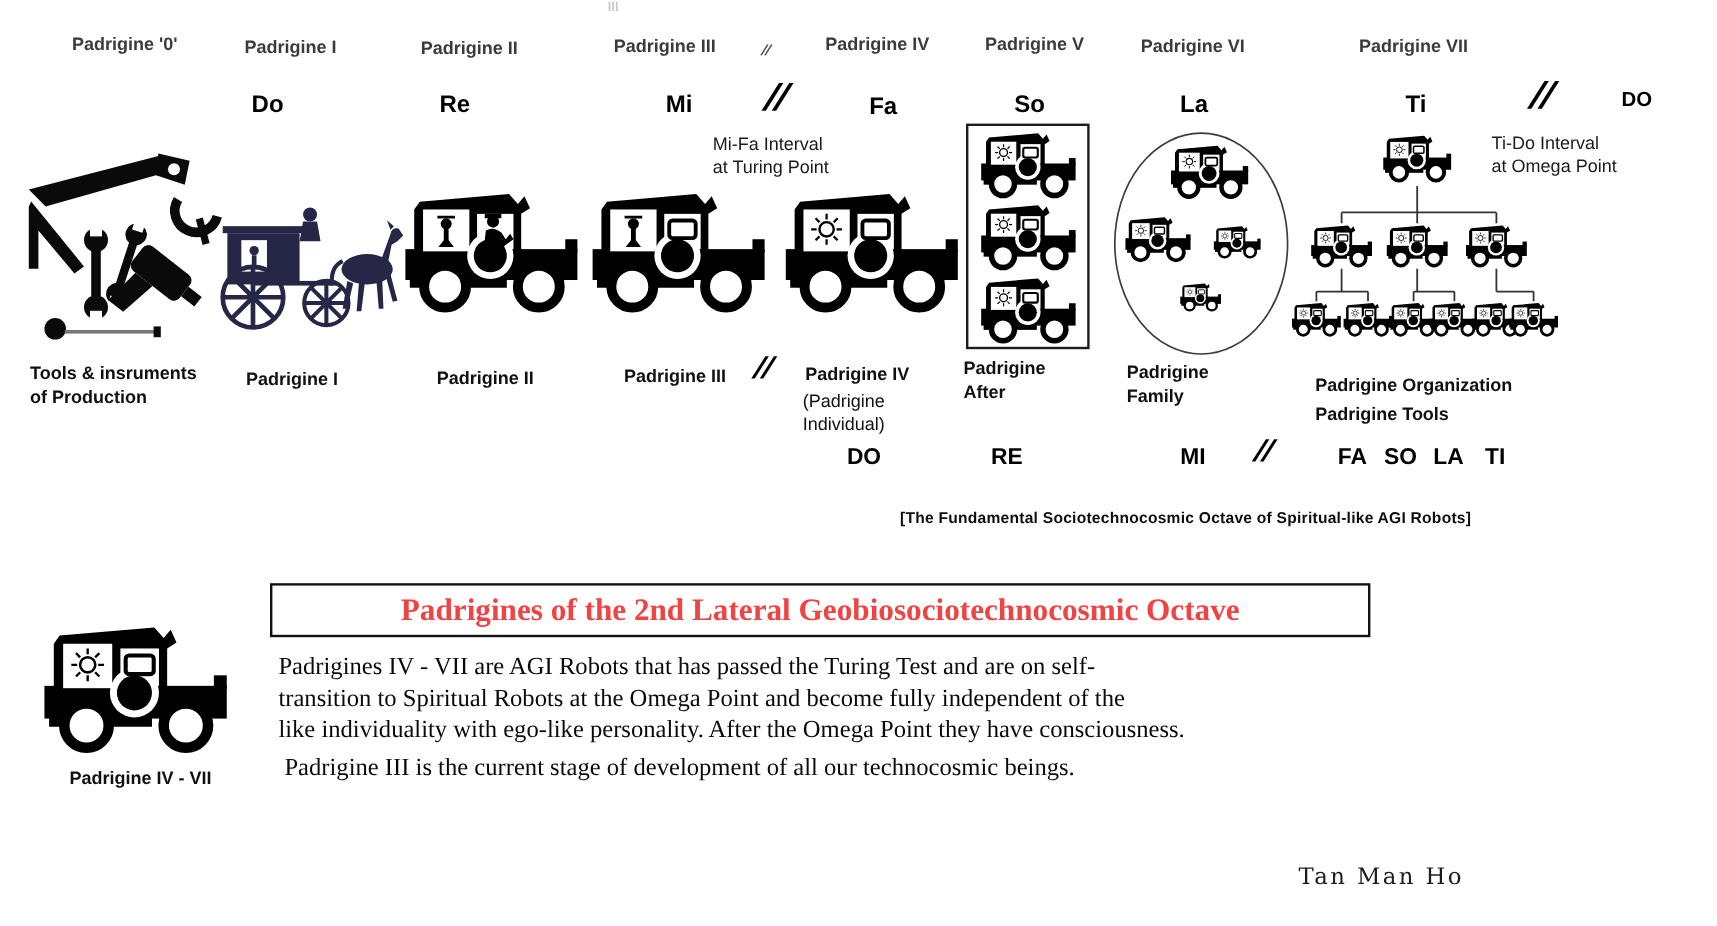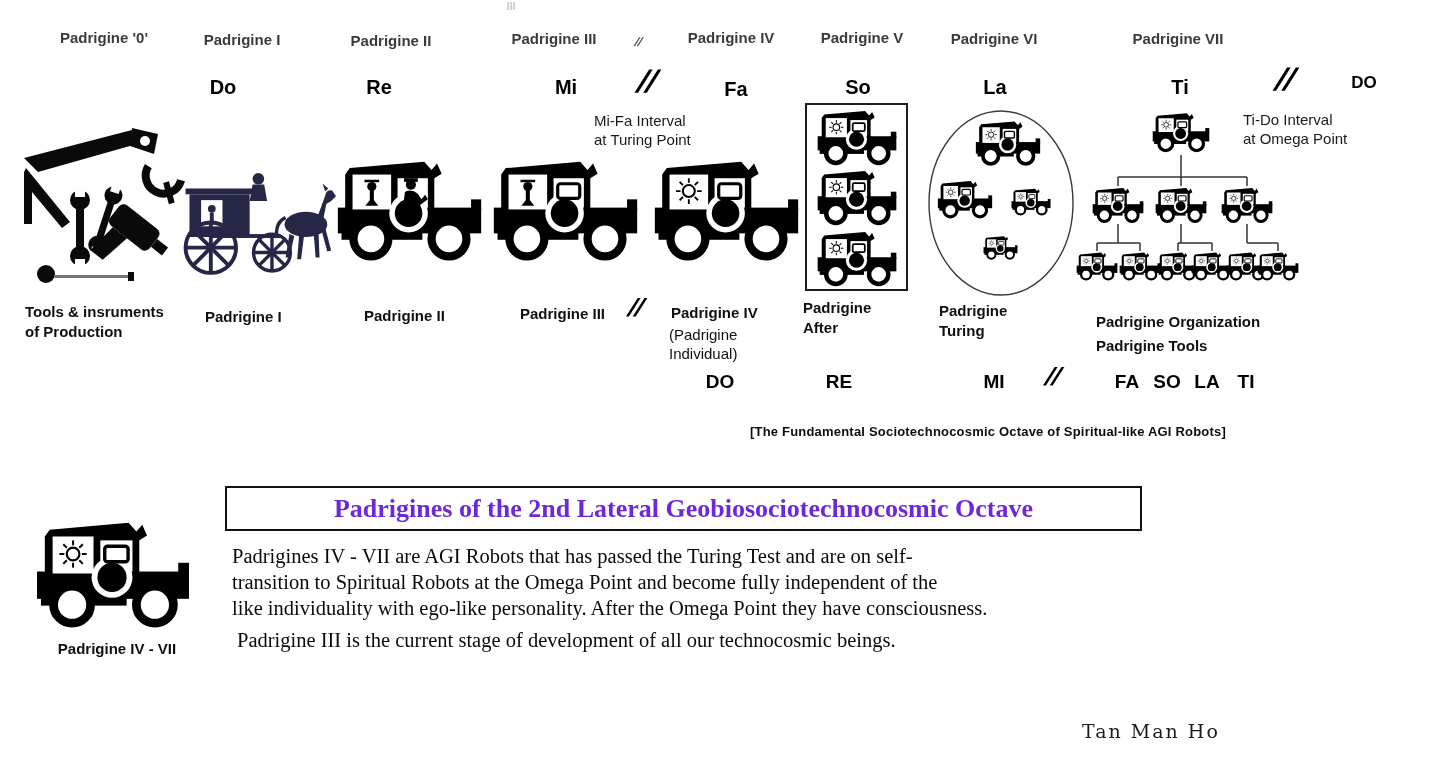--- a/index.html
+++ b/index.html
@@ -15,21 +15,21 @@
   .slash-top{font-size:12px;color:#4a4a4a;}
   .slash-big{font-size:31px;}
   .slash-mid{font-size:25px;}
   .interval{font-size:15px;color:#1a1a1a;line-height:19px;}
   .bot-label{font-weight:bold;font-size:15px;color:#101010;line-height:20px;}
   .bot-sub{font-size:15px;color:#101010;line-height:19px;}
   .caption{font-weight:bold;font-size:13px;color:#0d0d0d;letter-spacing:0.2px;}
   .fragment{font-weight:bold;font-size:11px;color:#c9c9c9;}
   .title-box{position:absolute;left:225px;top:486px;width:917px;height:45px;border:2px solid #111;
              box-sizing:border-box;display:flex;align-items:center;justify-content:center;}
-  .title-text{font-family:"Liberation Serif",serif;font-weight:bold;font-size:26px;color:#6d28d9;white-space:nowrap;}
+  .title-text{font-family:"Liberation Serif",serif;font-weight:bold;font-size:26px;color:#ef4444;white-space:nowrap;}
   .paragraph{position:absolute;left:232px;top:543px;width:1000px;
              font-family:"Liberation Serif",serif;font-size:20.5px;color:#0a0a0a;}
   .paragraph .pline{line-height:26px;white-space:nowrap;}
   .paragraph .pline.last{margin-top:6px;padding-left:5px;}
   .legend-label{font-weight:bold;font-size:15px;color:#101010;}
   .signature{position:absolute;left:1082px;top:720px;font-family:"DejaVu Serif",serif;
              font-size:19px;letter-spacing:2px;color:#1c1c1c;white-space:nowrap;}
   .art{position:absolute;}
   .group-box{position:absolute;left:805px;top:103px;width:103px;height:188px;border:2px solid #1d1d1d;
              box-sizing:border-box;display:flex;flex-direction:column;align-items:center;
@@ -279,21 +279,21 @@
   <div class="lbl bot-sub" style="left:669px;top:325px;">
     <div>(Padrigine</div>
     <div>Individual)</div>
   </div>
   <div class="lbl bot-label" style="left:803px;top:298px;">
     <div>Padrigine</div>
     <div>After</div>
   </div>
   <div class="lbl bot-label" style="left:939px;top:301px;">
     <div>Padrigine</div>
-    <div>Turing</div>
+    <div>Family</div>
   </div>
   <div class="lbl bot-label" style="left:1096px;top:312px;">Padrigine Organization</div>
   <div class="lbl bot-label" style="left:1096px;top:336px;">Padrigine Tools</div>
 
   <div class="lbl c note-low" style="left:720px;top:371px;">DO</div>
   <div class="lbl c note-low" style="left:839px;top:371px;">RE</div>
   <div class="lbl c note-low" style="left:994px;top:371px;">MI</div>
   <div class="lbl slash slash-mid" style="left:1053px;top:362px;">//</div>
   <div class="lbl c note-low" style="left:1127px;top:371px;">FA</div>
   <div class="lbl c note-low" style="left:1167px;top:371px;">SO</div>

